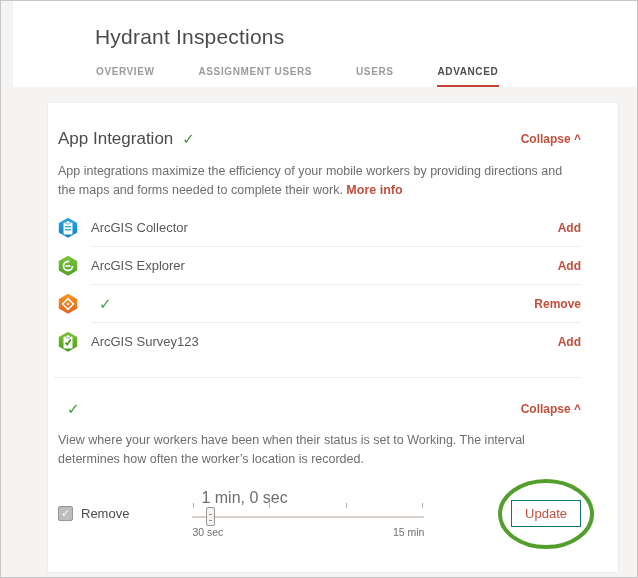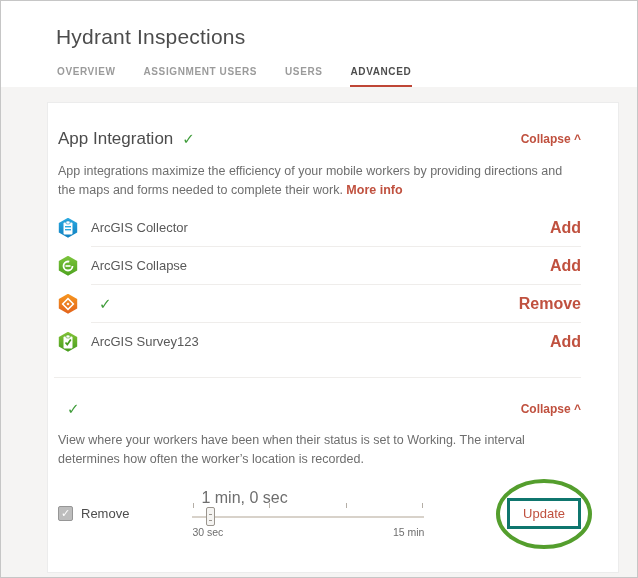--- a/index.html
+++ b/index.html
@@ -1,22 +1,22 @@
 <!DOCTYPE html>
 <html><head>
 <meta charset="utf-8">
 <style>
   * { margin:0; padding:0; box-sizing:border-box; }
   body { width:638px; height:578px; font-family:"Liberation Sans","DejaVu Sans",sans-serif; background:#fff; }
   .screen { width:638px; height:578px; border:1px solid #c6c6c6; background:#f5f4f3; overflow:hidden; }
 
   
-  .header { background:#fff; padding:24px 0 0 55px; }
+  .header { background:#fff; padding:24px 0 0 82px;margin-left:12px; }
   .page-title { font-size:21px; color:#4c4c4c; font-weight:500; letter-spacing:.2px; }
-  .tabs { display:flex; gap:26px; margin-top:17px; }
+  .tabs { display:flex; gap:42px; margin-top:17px; }
   .tab { font-size:10px; letter-spacing:.6px; color:#9b9b9b; font-weight:600;
          padding:0 1px 8px 1px; cursor:pointer; border-bottom:2px solid transparent; }
   .tab.active { color:#4d4d4d; border-bottom:2px solid #bf4636; }
 
   
   .card { width:572px; margin:15px 0 0 46px; background:#fff; border:1px solid #ececec;
           padding:26px 37px 30px 10px; }
 
   .section-head { display:flex; align-items:center; }
   .section-title { font-size:17px; color:#4c4c4c; font-weight:500; }
@@ -33,21 +33,21 @@
         height:1px; background:#efedeb; }
   .hexicon { width:20px; height:20px; margin-right:13px; flex:0 0 auto;
         clip-path:polygon(50% 0%, 96% 26%, 96% 74%, 50% 100%, 4% 74%, 4% 26%);
         display:flex; align-items:center; justify-content:center; }
   .hex-collector { background:linear-gradient(#2aa9e0,#0f7fc0); }
   .hex-explorer  { background:linear-gradient(#7cc43c,#4da21f); }
   .hex-navigator { background:linear-gradient(#f6961f,#e2621c); }
   .hex-survey    { background:linear-gradient(#83c337,#459c1d); }
   .app-name { font-size:13px; color:#595959; }
   .app-check { margin-left:8px; }
-  .app-action { margin-left:auto; color:#c0513f; font-size:16px; font-weight:600; cursor:pointer; }
+  .app-action { margin-left:auto; color:#c0513f; font-size:12px; font-weight:600; cursor:pointer; }
 
   .section-divider { border:none; height:1px; background:#efedeb; margin:16px 0 22px -4px; }
 
   
   .controls { display:flex; align-items:center; margin-top:16px; height:56px; }
   .enable-group { display:flex; align-items:center; }
   .checkbox { width:15px; height:15px; background:#bdbdbd; border:1px solid #969696; border-radius:2px;
         color:#fff; font-size:11px; line-height:13px; text-align:center; cursor:pointer; }
   .enable-label { font-size:13px; color:#4d4d4d; margin-left:8px; }
 
@@ -57,21 +57,21 @@
   .tick.t0{left:1px;} .tick.t1{left:33%;} .tick.t2{left:66%;} .tick.t3{right:1px;}
   .slider-track { position:absolute; top:26px; left:0; right:0; height:2px; background:#d8d2ca; }
   .slider-handle { position:absolute; top:17px; left:14px; width:9px; height:19px; background:#f5f4f2;
         border:1px solid #9a958e; border-radius:2px; cursor:grab; }
   .slider-handle::after { content:""; position:absolute; left:2px; right:2px; top:6px; height:5px;
         border-top:1px solid #9a958e; border-bottom:1px solid #9a958e; }
   .slider-min { position:absolute; top:36px; left:0;  font-size:10.5px; color:#6e6e6e; }
   .slider-max { position:absolute; top:36px; right:0; font-size:10.5px; color:#6e6e6e; }
 
   .update-wrap { margin-left:auto; position:relative; }
-  .update-btn { background:#fff; border:3px solid #0f766e; color:#c0513f; font-size:13px;
+  .update-btn { background:#fff; border:1px solid #0f766e; color:#c0513f; font-size:13px;
         font-family:inherit; padding:5px 13px; cursor:pointer; }
   .annotation-ellipse { position:absolute; top:50%; left:50%; transform:translate(-50%,-50%);
         pointer-events:none; }
 </style>
 </head>
 <body>
 
 <div class="screen">
 
   <div class="header">
@@ -112,21 +112,21 @@
         <span class="app-action">Add</span>
       </div>
 
       <div class="app-row">
         <span class="hexicon hex-explorer">
           <svg width="20" height="20" viewBox="0 0 20 20">
             <circle cx="10" cy="10" r="4.5" fill="none" stroke="#fff" stroke-width="1.8" stroke-dasharray="22 7"></circle>
             <rect x="7.5" y="9.2" width="5" height="1.6" fill="#fff"></rect>
           </svg>
         </span>
-        <span class="app-name">ArcGIS Collapse</span>
+        <span class="app-name">ArcGIS Explorer</span>
         <span class="app-action">Add</span>
       </div>
 
       <div class="app-row">
         <span class="hexicon hex-navigator">
           <svg width="20" height="20" viewBox="0 0 20 20">
             <rect x="6.2" y="6.2" width="7.6" height="7.6" fill="none" stroke="#fff" stroke-width="1.5" transform="rotate(45 10 10)"></rect>
             <rect x="8.9" y="8.9" width="2.2" height="2.2" fill="#fff" transform="rotate(45 10 10)"></rect>
           </svg>
         </span>

